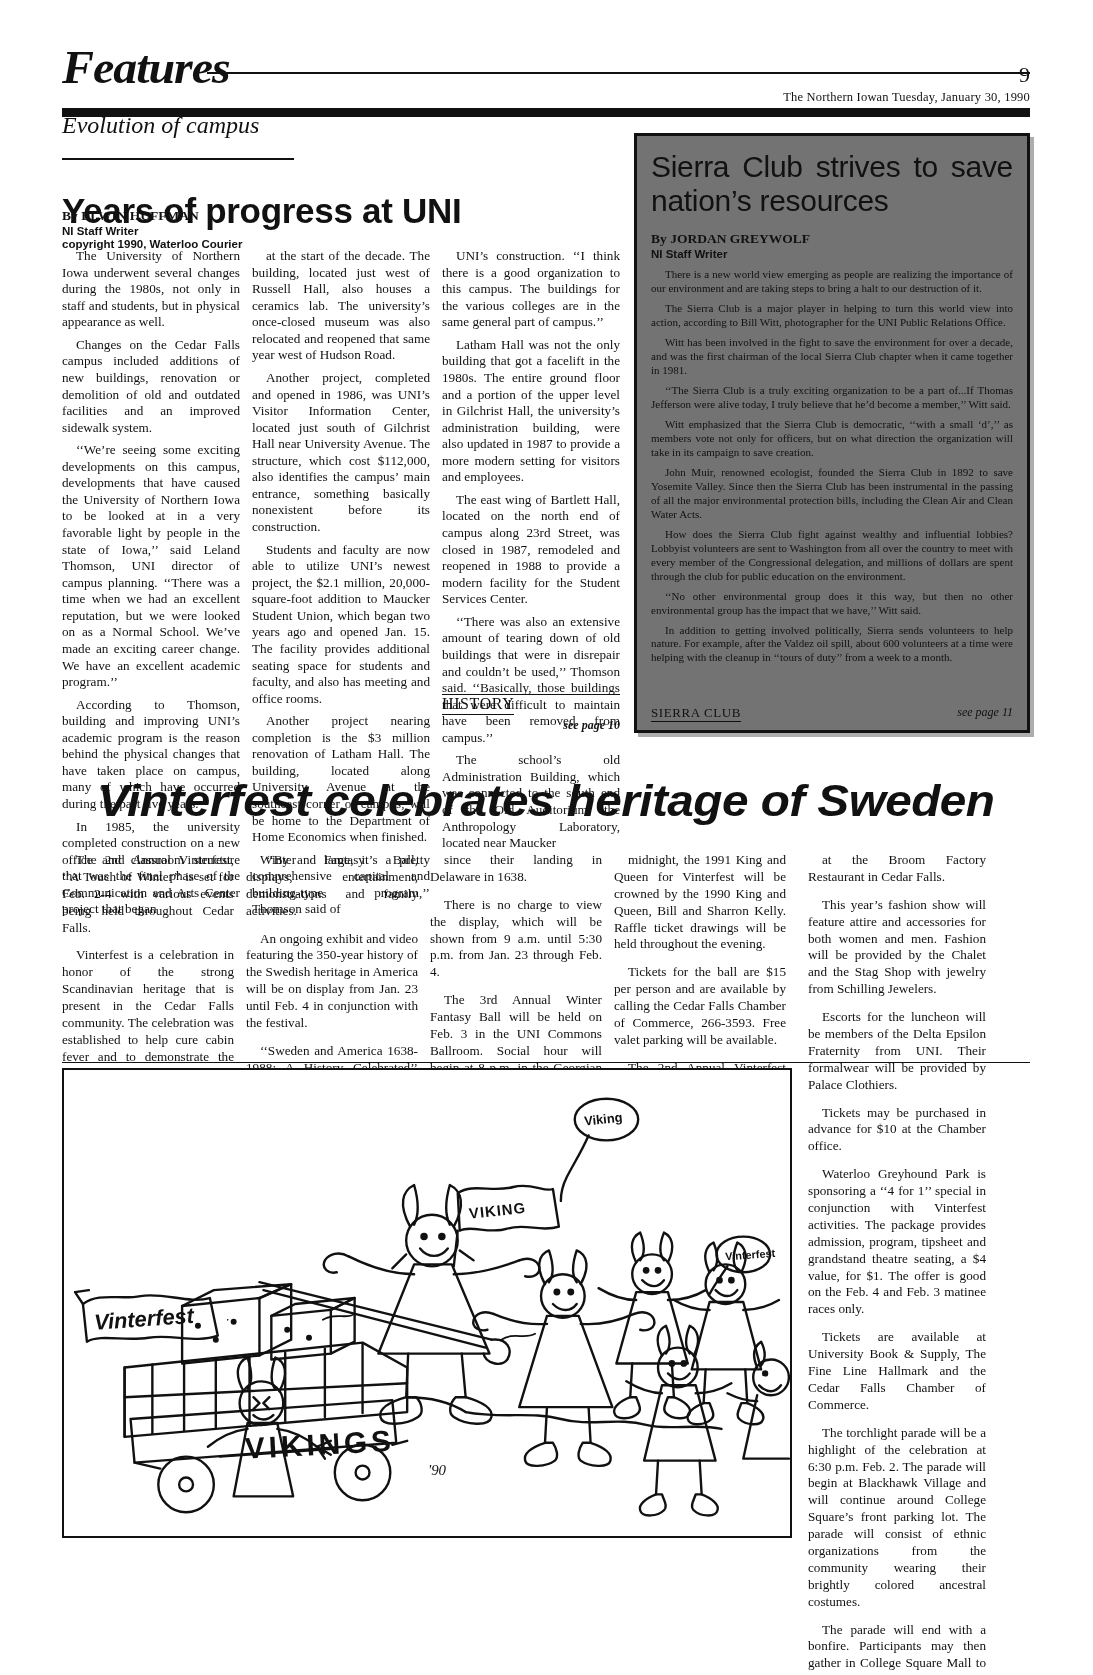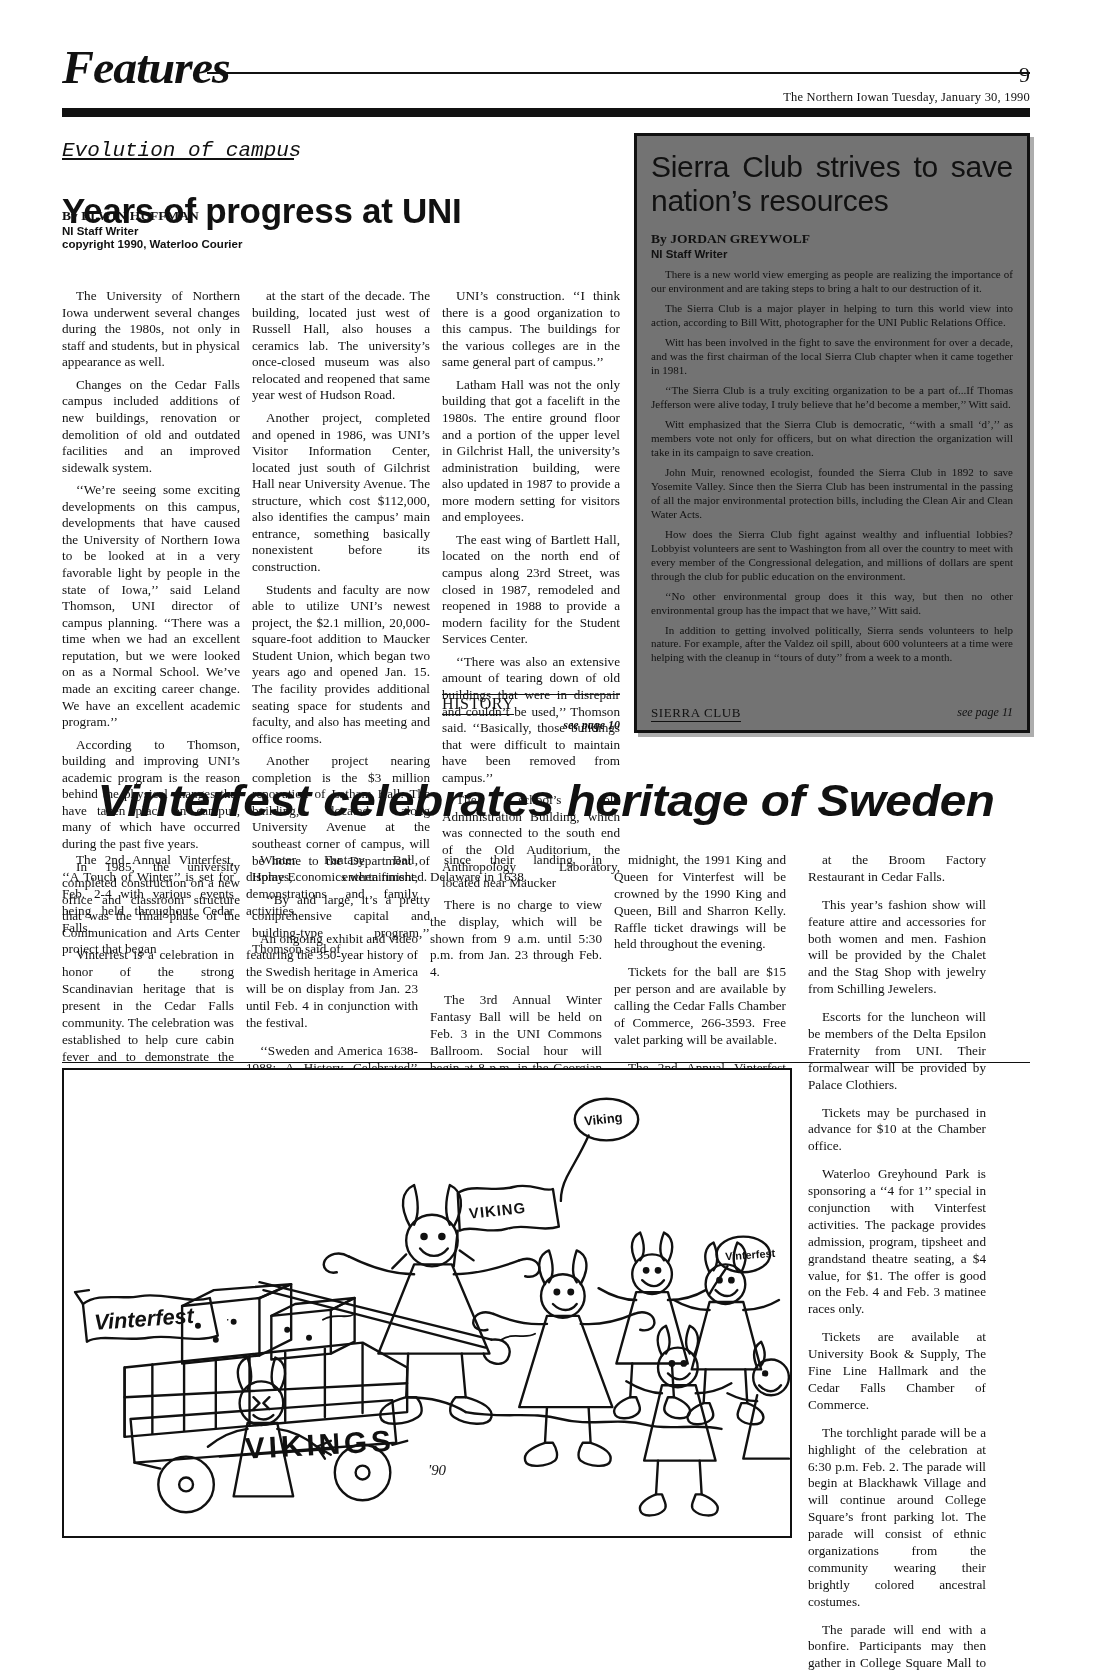--- a/index.html
+++ b/index.html
@@ -35,23 +35,23 @@
   .mast-info{
     position:absolute;right:0;top:46px;
     font-size:12.5px;letter-spacing:.2px;white-space:nowrap;
   }
   .mast-bar{
     position:absolute;left:62px;top:108px;width:968px;height:9px;background:#111;
   }
 
   
   .kicker{
-    position:absolute;left:62px;top:139px;
-    font-family:Liberation Mono, monospace;
-    font-style:italic;font-size:21px;font-weight:normal;
+    position:absolute;left:62px;top:112px;
+    font-family:Liberation Serif, serif;
+    font-style:italic;font-size:24px;font-weight:normal;
     padding-bottom:3px;
   }
   .kicker-rule{position:absolute;left:62px;top:158px;width:232px;height:2px;background:#111;}
   .headline-main{
     position:absolute;left:62px;top:162px;width:560px;
     font-family:"Liberation Sans", sans-serif;
     font-weight:bold;font-size:35px;line-height:1.05;
     letter-spacing:-.3px;
     margin-top:31px;
   }
@@ -60,21 +60,21 @@
   .byline .b1{font-family:"Liberation Serif",serif;font-weight:bold;font-size:13.5px;}
   .byline .b2{font-family:"Liberation Sans",sans-serif;font-weight:bold;font-size:11.5px;margin-top:1px;}
   .byline .b3{font-family:"Liberation Sans",sans-serif;font-weight:bold;font-size:11.5px;margin-top:1px;}
 
   
   .col{
     position:absolute;
     font-size:13.2px;
     line-height:1.255;
     text-align:justify;
-    -webkit-hyphens:auto;hyphens:auto;margin-top:40px;
+    -webkit-hyphens:auto;hyphens:auto;
   }
   .col p{margin:0 0 6px 0;text-indent:14px;}
   .s1c1{left:62px;top:248px;width:178px;}
   .s1c2{left:252px;top:248px;width:178px;}
   .s1c3{left:442px;top:248px;width:178px;}
   .cont-label{
     font-family:"Liberation Serif",serif;
     font-size:16px;letter-spacing:.6px;
     border-bottom:1px solid #111;display:inline-block;padding-bottom:1px;
   }

